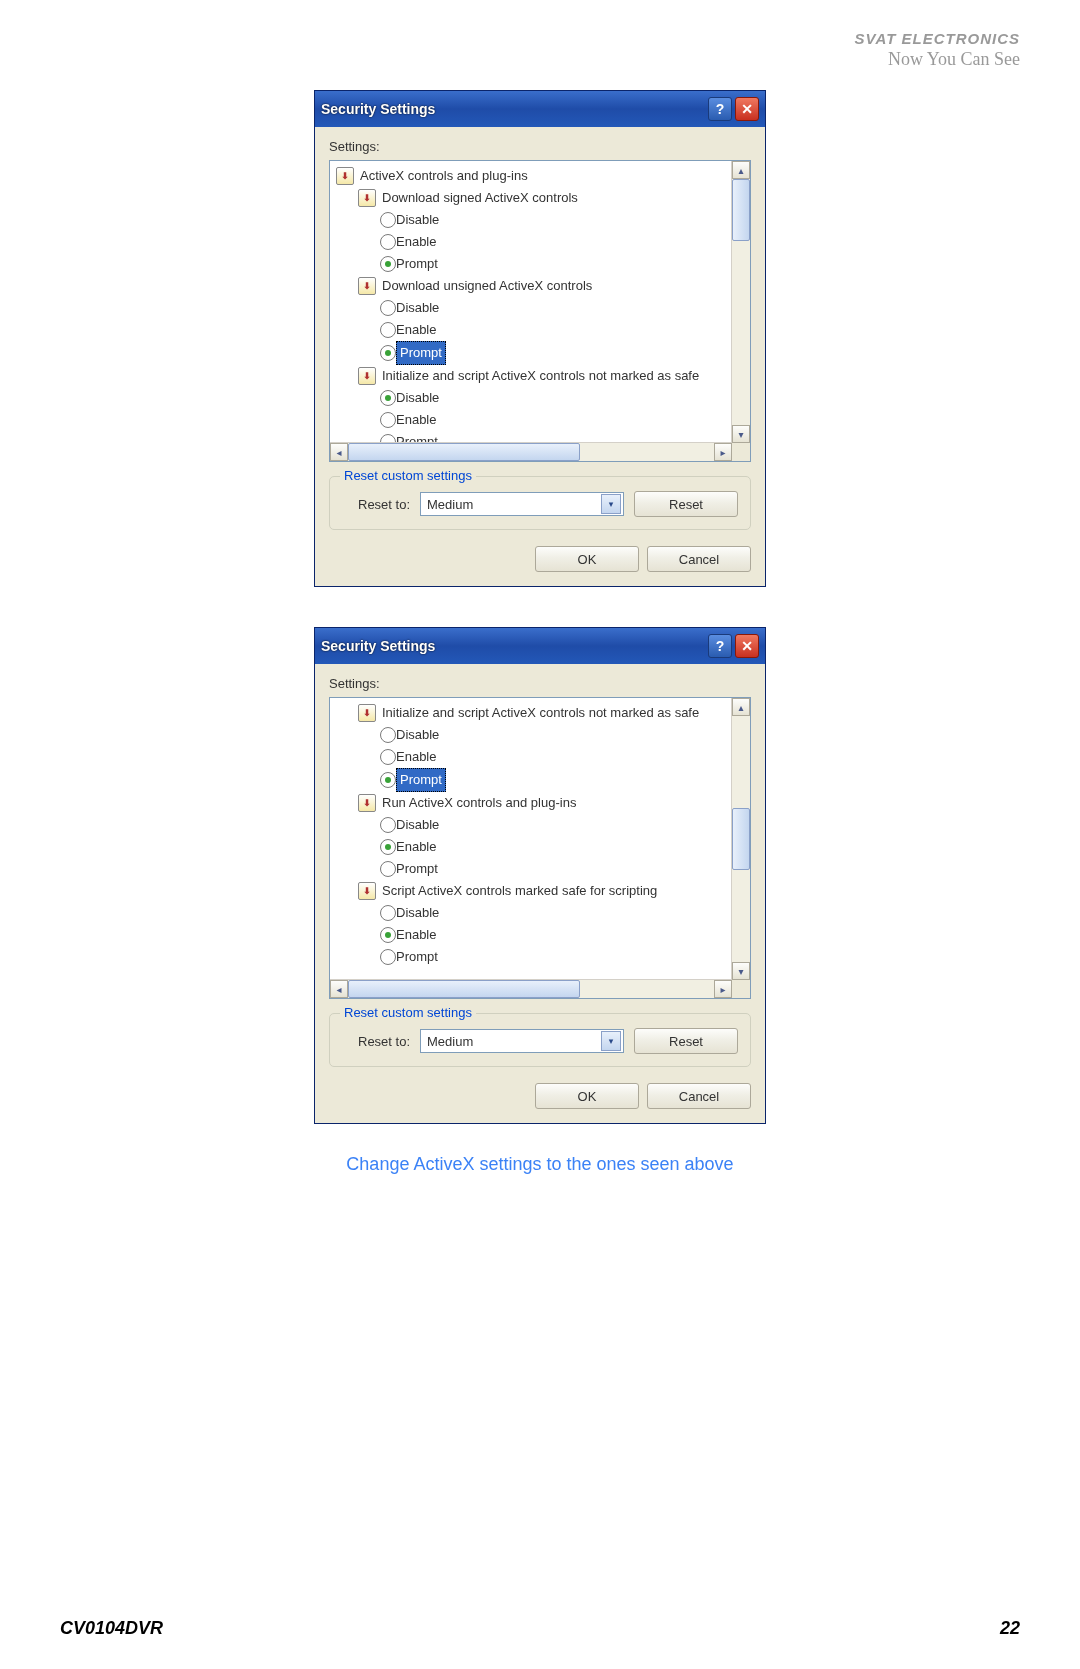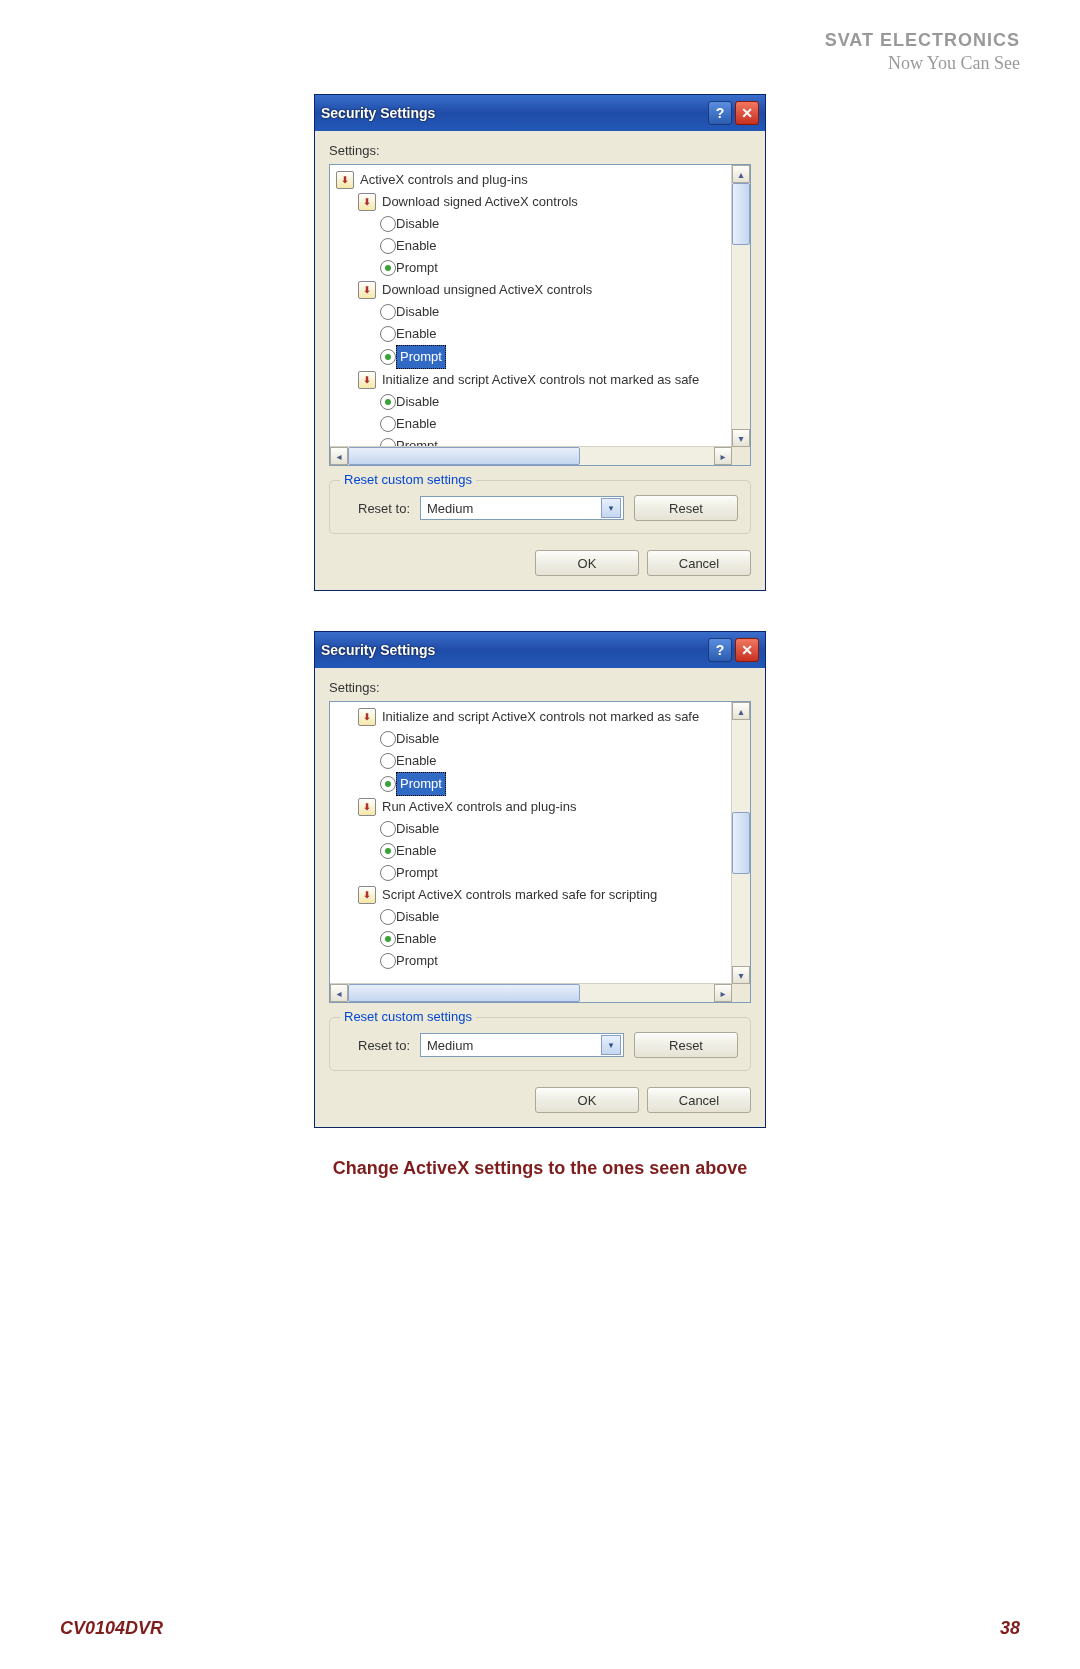--- a/index.html
+++ b/index.html
@@ -11,22 +11,23 @@
     font-family: Tahoma, Arial, sans-serif;
     color: #333;
     position: relative;
   }
   .page-header {
     text-align: right;
     padding: 30px 60px 0 0;
     color: #999;
   }
   .brand {
+    font-style: italic;
     font-weight: bold;
-    font-size: 18px;
+    font-size: 15px;
     letter-spacing: 1px;
   }
   .tagline {
     font-family: "Comic Sans MS", cursive;
     font-size: 18px;
     margin-top: 2px;
   }
   .dialog-wrap {
     display: flex;
     justify-content: center;
@@ -263,36 +264,35 @@
   }
   .dlg-buttons {
     display: flex;
     justify-content: flex-end;
     gap: 8px;
     margin-top: 16px;
   }
   .caption {
     text-align: center;
     font-size: 18px;
-    color: #7f1d1d;
+    color: #3b82f6;
     margin-top: 30px;
     font-family: Arial, sans-serif;
-    font-weight: bold;
   }
   .footer {
     position: absolute;
     bottom: 30px;
     left: 0;
     right: 0;
     display: flex;
     justify-content: space-between;
     padding: 0 60px;
     font-style: italic;
     font-weight: bold;
-    color: #7f1d1d;
+    color: #000000;
     font-size: 18px;
   }
 </style>
 </head>
 <body>
 
 <div class="page-header">
   <div class="brand">SVAT ELECTRONICS</div>
   <div class="tagline">Now You Can See</div>
 </div>
@@ -492,14 +492,14 @@
         <div class="xp-btn">Cancel</div>
       </div>
     </div>
   </div>
 </div>
 
 <div class="caption">Change ActiveX settings to the ones seen above</div>
 
 <div class="footer">
   <span>CV0104DVR</span>
-  <span>38</span>
+  <span>22</span>
 </div>
 
 </body></html>

